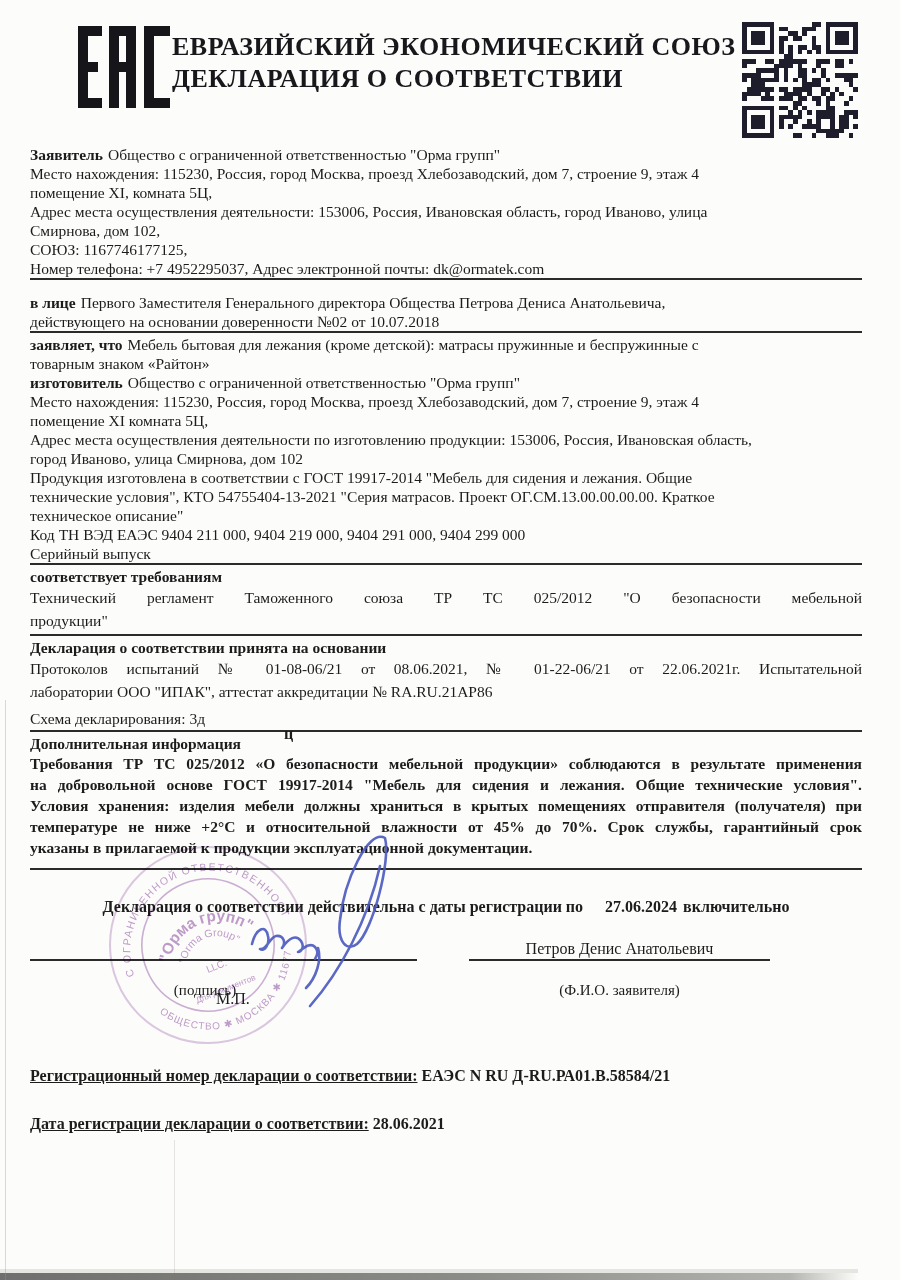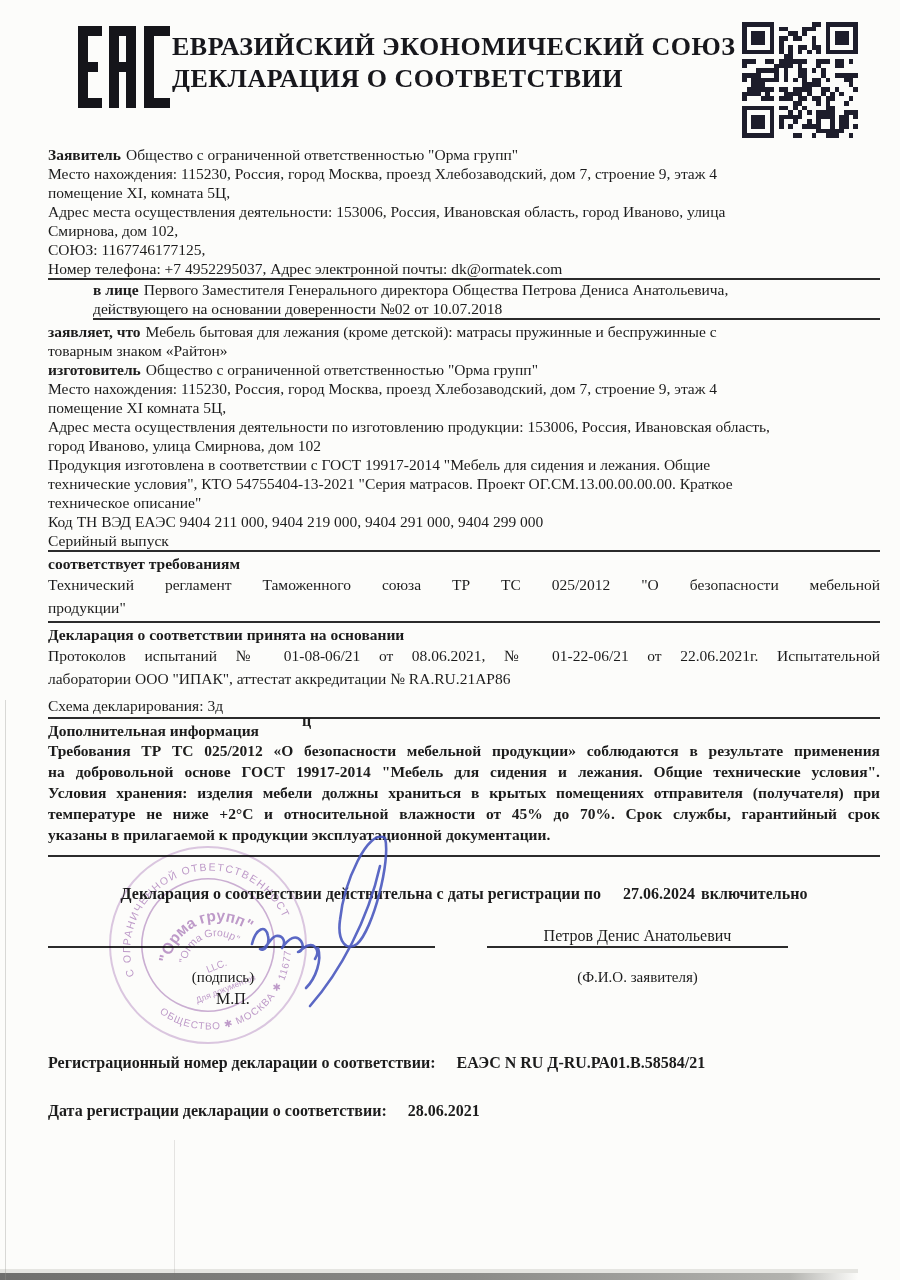--- a/index.html
+++ b/index.html
@@ -7,34 +7,34 @@
        font-family:"Liberation Serif","DejaVu Serif",serif;color:#1c1c1c;}
   .page{position:absolute;inset:0;}
 
   
   .hdr-logo{position:absolute;left:78px;top:26px;width:92px;height:82px;}
   .hdr-title{position:absolute;left:172px;top:31px;width:572px;text-align:left;
              font-weight:bold;font-size:26px;line-height:32px;letter-spacing:.5px;color:#17171c;}
   .qr{position:absolute;left:742px;top:22px;width:116px;height:116px;}
 
   
-  .flow{position:absolute;left:48px;top:0;width:832px;font-size:15.5px;line-height:19px;}
+  .flow{position:absolute;left:30px;top:0;width:832px;font-size:15.5px;line-height:19px;}
   .sec{position:relative;}
   .rule{border-bottom:2px solid #2b2b2b;}
   .sec .ln b{margin-right:5px;}
   .h{font-weight:bold;}
   .jpara{font-size:15.5px;line-height:23px;}
   .jpara > div{text-align:justify;text-align-last:justify;}
   .jpara > div:last-child{text-align-last:left;}
   .addpara{font-size:15.5px;line-height:21px;}
   .addpara > div{text-align:justify;text-align-last:justify;font-weight:bold;}
   .addpara > div:last-child{text-align-last:left;}
 
   #sec-applicant{margin-top:145px;}
-  #sec-inperson{padding-top:0;margin-left:45px;}
+  #sec-inperson{padding-top:13px;}
   #sec-product{padding-top:2px;}
   #sec-complies{padding-top:2px;padding-bottom:2px;}
   #sec-basis{padding-top:2px;padding-bottom:2px;}
   #sec-basis .gap{height:6px;}
   #sec-additional{padding-top:2px;padding-bottom:10px;}
   .stray{position:absolute;left:254px;top:-8px;font-weight:bold;font-size:16px;}
 
   .validity{margin-top:26px;font-weight:bold;font-size:16px;line-height:21px;text-align:center;}
   .validity .date{margin-left:22px;}
   .validity .after{margin-left:6px;}
@@ -44,21 +44,21 @@
   .sig-right{margin-left:52px;width:301px;}
   .sigline{height:20px;border-bottom:2px solid #2b2b2b;}
   .sig-name{height:20px;border-bottom:2px solid #2b2b2b;text-align:center;font-size:16px;line-height:19px;}
   .caption{font-size:15px;line-height:18px;margin-top:20px;}
   .cap-podpis{width:160px;margin-left:95px;text-align:center;}
   .cap-fio{text-align:center;}
   .mp{position:absolute;left:216px;top:990px;font-size:16px;}
 
   .reg1{margin-top:66px;font-weight:bold;font-size:16px;line-height:22px;}
   .reg2{margin-top:26px;font-weight:bold;font-size:16px;line-height:22px;}
-  .reg1 b,.reg2 b{margin-right:21px;}
+  .reg1 b,.reg2 b{margin-right:4px;text-decoration:underline;}
 
   
   .stamp{position:absolute;left:104px;top:841px;width:208px;height:208px;
          opacity:.62;mix-blend-mode:multiply;pointer-events:none;}
   .signature{position:absolute;left:240px;top:820px;width:175px;height:200px;
              opacity:.9;pointer-events:none;}
 
   
   .edge-bottom{position:absolute;left:0;bottom:0;width:858px;height:7px;
     background:linear-gradient(to right,#6f6f6d 0%,#8b8b88 55%,#b3b3af 92%,rgba(179,179,175,0) 100%);}

